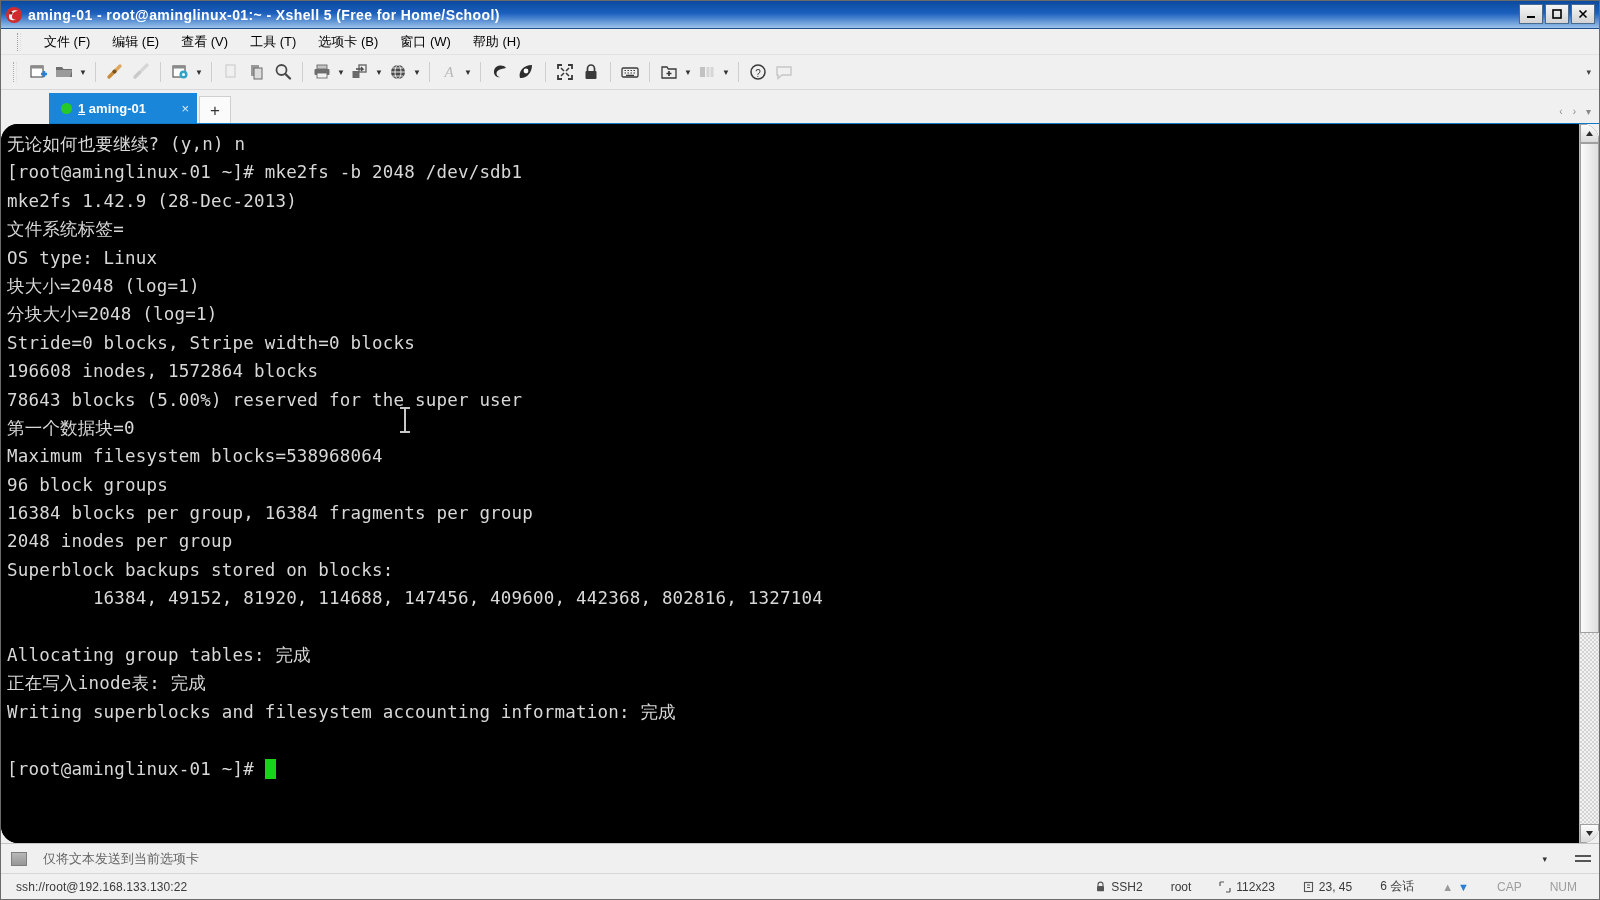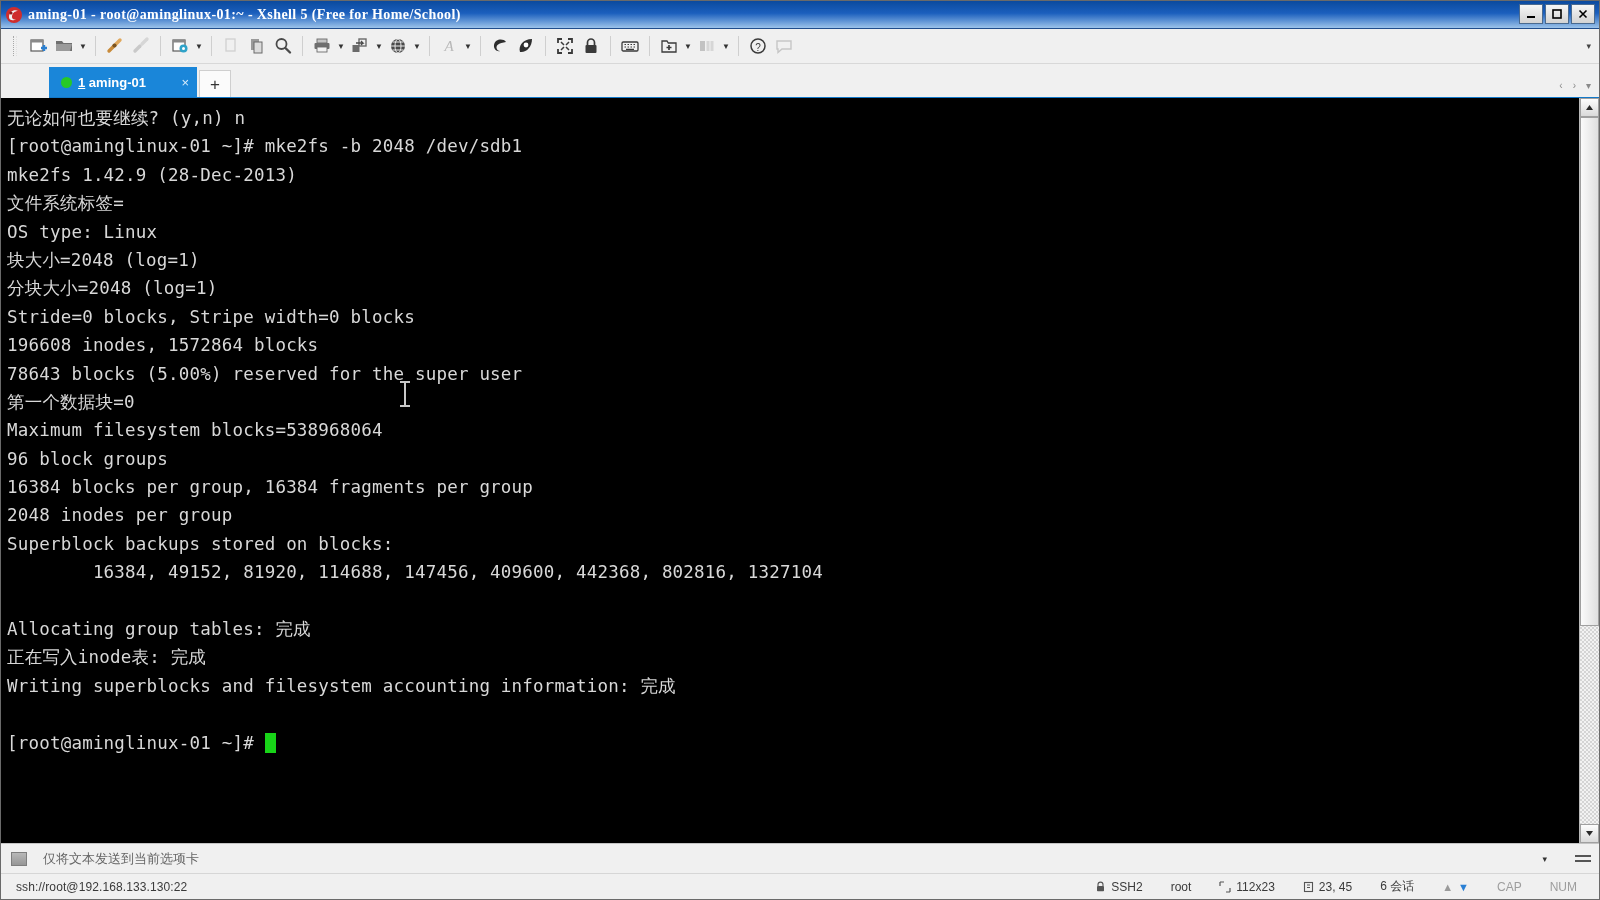--- a/index.html
+++ b/index.html
@@ -26,21 +26,21 @@
     padding-left: 4px;
     border-bottom: 1px solid #204d8c;
   }
   .app-logo {
     width: 18px; height: 18px; margin-right: 5px;
     position: relative; flex: 0 0 18px;
   }
   .app-logo svg { display: block; }
   .title-text {
     color: #ffffff;
-    font-family: Liberation Serif, serif;
+    font-family: Liberation Sans, sans-serif;
     font-size: 14px; font-weight: bold;
     white-space: nowrap;
     letter-spacing: 0.4px;
   }
   .title-overlay {
     position: absolute;
     left: 104px; top: -2px;
     color: #e8192c;
     font-family: "Liberation Sans", sans-serif;
     font-size: 25px; font-weight: bold;
@@ -162,20 +162,21 @@
     color: #8a8a8a; font-size: 10px;
   }
 
   
   .term-wrap {
     flex: 1 1 auto;
     display: flex;
     background: #000;
     overflow: hidden;
     position: relative;
+    border-radius: 17px;
   }
   .terminal {
     flex: 1 1 auto;
     background: #000000;
     color: #d8d8d8;
     font-family: "DejaVu Sans Mono", "Liberation Mono", monospace;
     font-size: 17.5px;
     line-height: 28.4px;
     padding: 6px 0 0 6px;
     white-space: pre;
@@ -307,20 +308,30 @@
           </svg>
       </div>
       <div class="win-btn">
         <svg width="12" height="12" viewBox="0 0 12 12">
             <path d="M2.5 2.5 L9.5 9.5 M9.5 2.5 L2.5 9.5" stroke="#000" stroke-width="1.6" fill="none"></path>
           </svg>
       </div>
     </div>
   </div>
 
+  <div class="menubar">
+    <div class="menu-grip"></div>
+    <div class="menu-item">文件 (F)</div>
+    <div class="menu-item">编辑 (E)</div>
+    <div class="menu-item">查看 (V)</div>
+    <div class="menu-item">工具 (T)</div>
+    <div class="menu-item">选项卡 (B)</div>
+    <div class="menu-item">窗口 (W)</div>
+    <div class="menu-item">帮助 (H)</div>
+  </div>
 
   <div class="toolbar">
     <div class="tb-grip"></div>
 
     <div class="tb-btn">
       <svg width="20" height="20" viewBox="0 0 20 20">
         <rect x="3" y="4" width="12" height="11" fill="#fff" stroke="#5a5a5a" stroke-width="1.2"></rect>
         <rect x="3" y="4" width="12" height="2.5" fill="#8a8a8a"></rect>
         <path d="M13 12 h6 M16 9 v6" stroke="#2b7fd0" stroke-width="2.4"></path>
       </svg>

